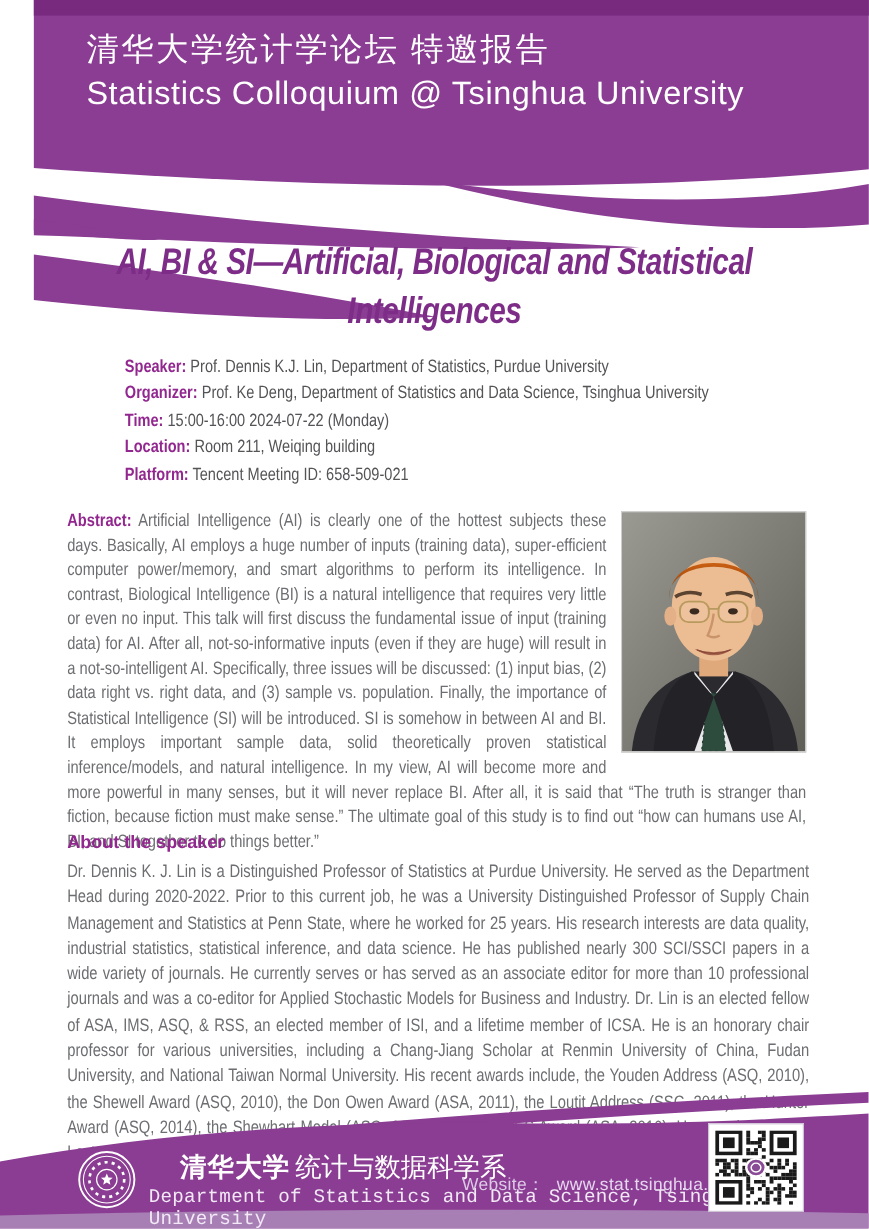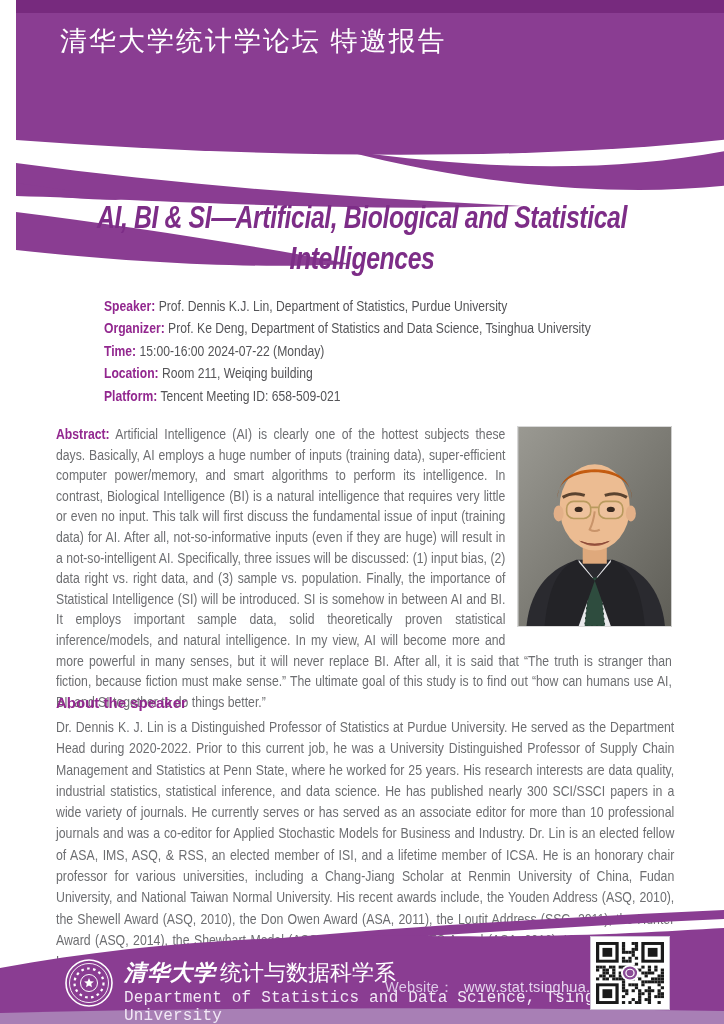--- a/index.html
+++ b/index.html
@@ -2,21 +2,21 @@
 <html><head>
 <meta charset="utf-8">
 <style>
   html,body{margin:0;padding:0;}
   body{
     width:724px;height:1024px;position:relative;overflow:hidden;
     background:#ffffff;font-family:"Liberation Sans",sans-serif;
   }
   .abs{position:absolute;}
   
-  .top-wave{left:4px;top:0;width:688px;height:290px;padding-left:12px;}
+  .top-wave{left:16px;top:0;width:688px;height:290px;padding-left:12px;}
   .banner-text{left:56px;top:24px;color:#fff;}
   .banner-zh{font-size:27px;font-weight:400;letter-spacing:2px;line-height:1.3;}
   .banner-en{font-size:27px;font-weight:300;letter-spacing:0.5px;margin-top:4px;}
   
   .talk-title{left:62px;top:198px;width:600px;font-style:italic;}
   .talk-title-inner{
     width:750px;margin-left:-75px;transform:scaleX(0.8);transform-origin:center top;
     text-align:center;font-size:31px;font-weight:bold;color:#7d2d87;
     line-height:1.32;letter-spacing:-0.5px;
   }
@@ -40,41 +40,42 @@
   .about-head{font-size:15px;font-weight:bold;color:#92278f;margin:0 0 5px 0;}
   .about-inner{
     width:754px;transform:scaleX(0.82);transform-origin:0 0;
     font-size:15px;line-height:21.3px;color:#6d6e71;text-align:justify;
   }
   
   .footer-wave{left:0;top:910px;width:724px;height:114px;}
   .logo{left:64px;top:958px;width:50px;height:50px;}
   .dept{left:124px;top:958px;color:#fff;}
   .dept-zh{font-size:22px;line-height:30px;white-space:nowrap;}
-  .dept-zh .script{font-family:"Liberation Serif",serif;font-style:italic;font-weight:bold;letter-spacing:1px;margin-right:4px;}
+  .dept-zh .script{font-family:"Liberation Serif",serif;font-weight:bold;letter-spacing:1px;margin-right:4px;margin-left:26px;}
   .dept-en{font-family:Liberation Mono, monospace;font-size:16px;color:#f2e8f6;margin-top:1px;letter-spacing:0.2px;}
   .website{left:385px;top:978px;font-size:14.5px;color:#ddc9e8;letter-spacing:0.3px;}
   .website .url{margin-left:10px;color:#e6d6ef;}
   .qr{left:590px;top:936px;width:78px;height:72px;background:#fff;border:1px solid #cfc3d6;
       display:flex;align-items:center;justify-content:center;}
 </style>
 </head>
 <body>
 
 <div class="abs top-wave">
   <svg width="724" height="290" viewBox="0 0 724 290" xmlns="http://www.w3.org/2000/svg">
     <path d="M0,0 H724 V138 C520,162 240,158 0,140 Z" fill="#8a3d92"></path>
     <rect x="0" y="0" width="724" height="13" fill="#772a7e"></rect>
     <path d="M326,150 C480,172 610,172 724,148 L724,184 C615,198 470,188 326,150 Z" fill="#8a3d92"></path>
     <path d="M0,163 C170,186 340,198 505,206 C330,212 140,200 0,196 Z" fill="#8a3d92"></path>
     <path d="M0,183 C40,188 75,194 105,200 C68,200 30,196 0,192 Z" fill="#8a3d92"></path>
     <path d="M0,212 C110,226 230,244 335,264 C225,270 90,260 0,250 Z" fill="#8a3d92"></path>
   </svg>
   <div class="abs banner-text">
     <div class="banner-zh">清华大学统计学论坛  特邀报告</div>
+    <div class="banner-en">Statistics Colloquium @ Tsinghua University</div>
   </div>
 </div>
 
 <div class="abs talk-title">
   <div class="talk-title-inner">AI, BI &amp; SI—Artificial, Biological and Statistical Intelligences</div>
 </div>
 
 <div class="abs details">
   <div class="details-inner">
     <div class="detail-row">

